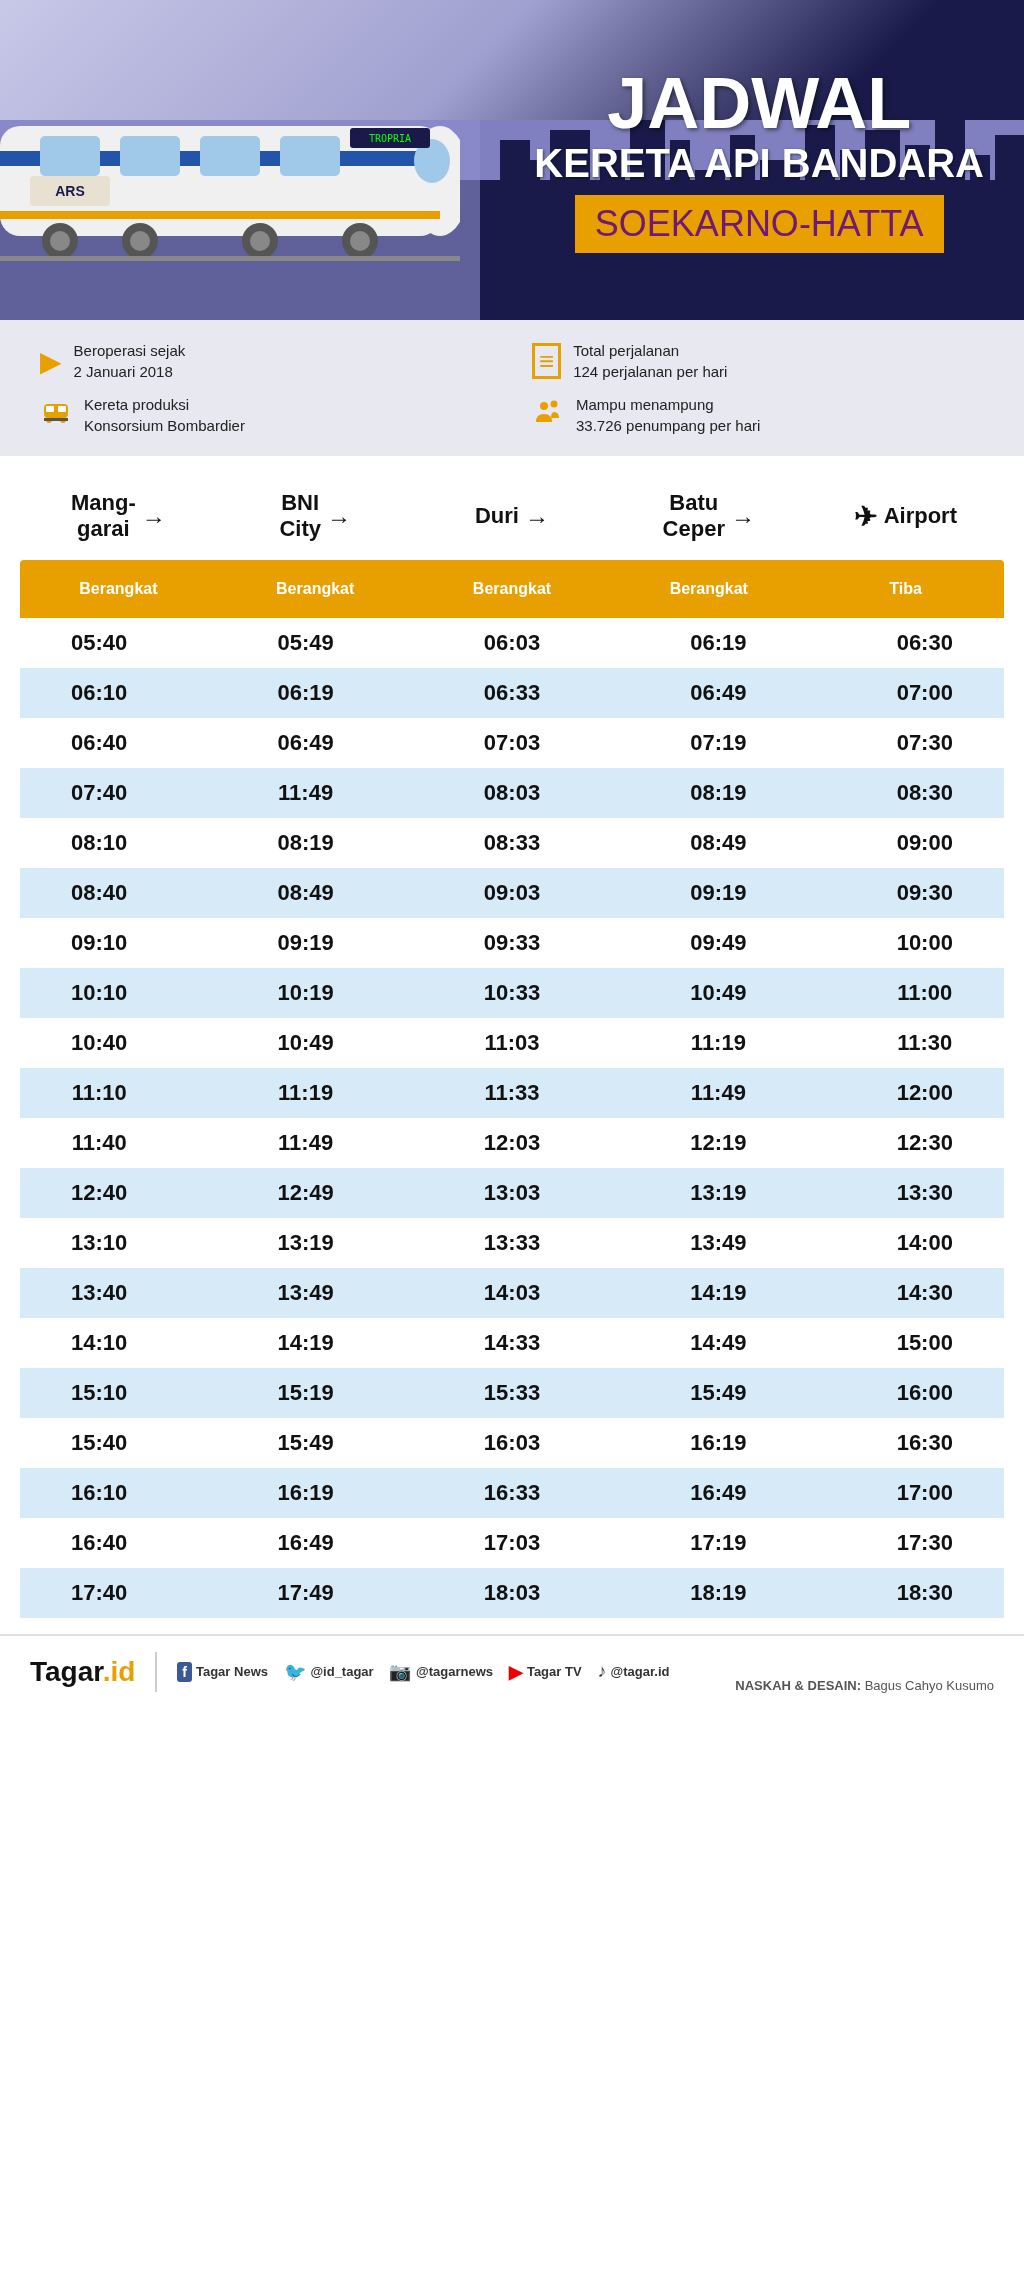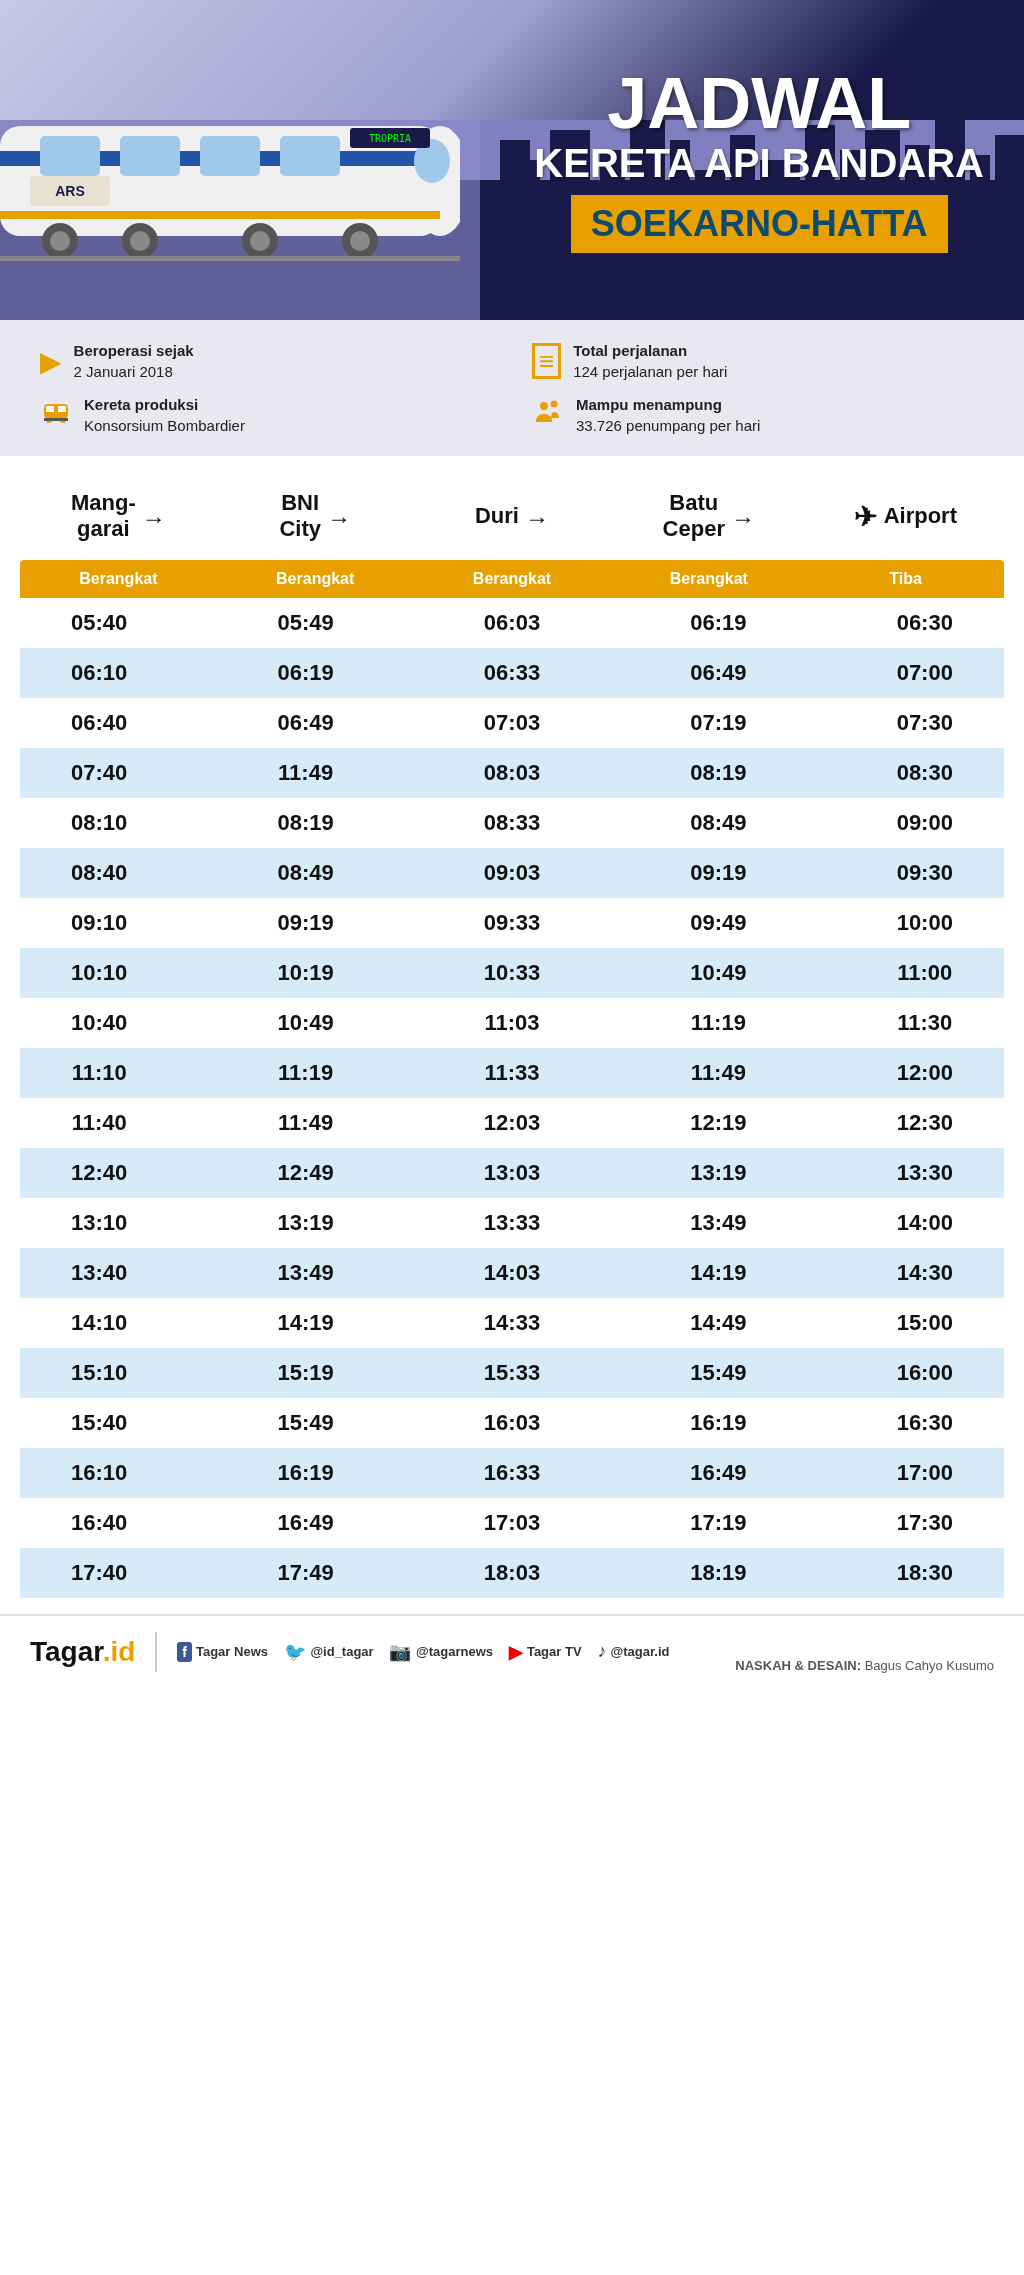--- a/index.html
+++ b/index.html
@@ -43,23 +43,23 @@
     }
     .title-kereta {
       font-size: 40px;
       font-weight: 700;
       color: #fff;
       line-height: 1.2;
       text-shadow: 1px 1px 3px rgba(0,0,0,0.5);
     }
     .title-soekarno {
       background: #e8a000;
-      color: #0c4a6e;
+      color: #701a75;
       font-size: 36px;
-      font-weight: 700;
+      font-weight: 400;
       padding: 8px 20px;
       margin-top: 8px;
       display: inline-block;
     }
 
     
     .info-bar {
       background: #e8e8f0;
       padding: 20px 40px;
       display: grid;
@@ -74,21 +74,21 @@
     .info-icon {
       font-size: 28px;
       flex-shrink: 0;
     }
     .info-text {
       font-size: 15px;
       color: #222;
       line-height: 1.4;
     }
     .info-label {
-      font-weight: 700;
+      font-weight: 400;
     }
 
     
     .schedule-container {
       background: #fff;
       padding: 20px 20px 0;
     }
 
     
     .station-headers {
@@ -122,21 +122,21 @@
       display: grid;
       grid-template-columns: repeat(5, 1fr);
       background: #e8a000;
       border-radius: 4px 4px 0 0;
     }
     .col-header {
       text-align: center;
       color: #fff;
       font-weight: 700;
       font-size: 16px;
-      padding: 10px 4px;
+      padding: 20px 4px;
     }
 
     
     .time-row {
       display: grid;
       grid-template-columns: repeat(5, 1fr);
       gap: 48px;
     }
     .time-row:nth-child(even) {
       background: #d6eaf8;

